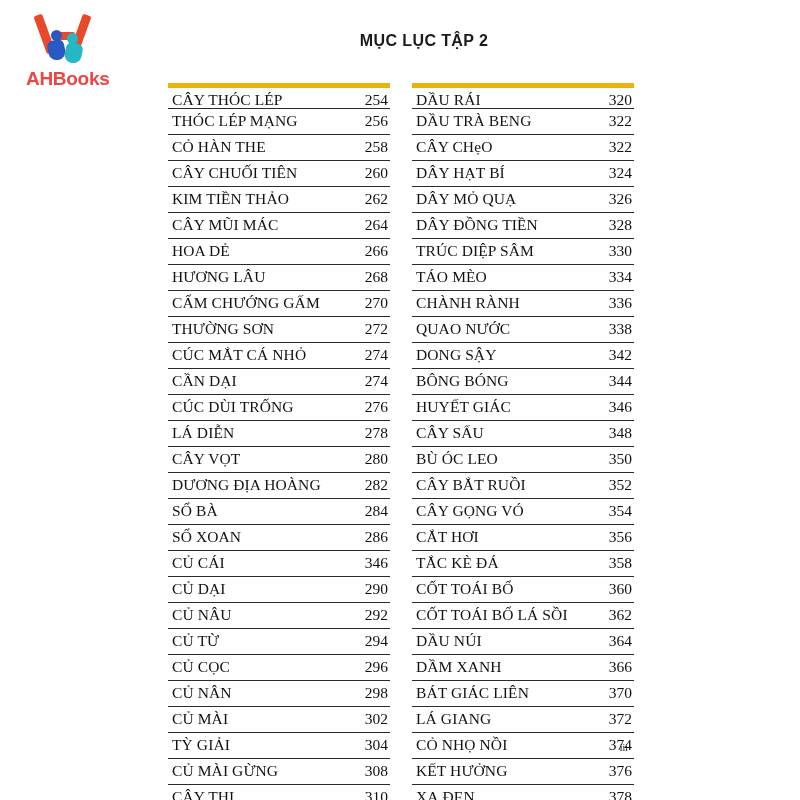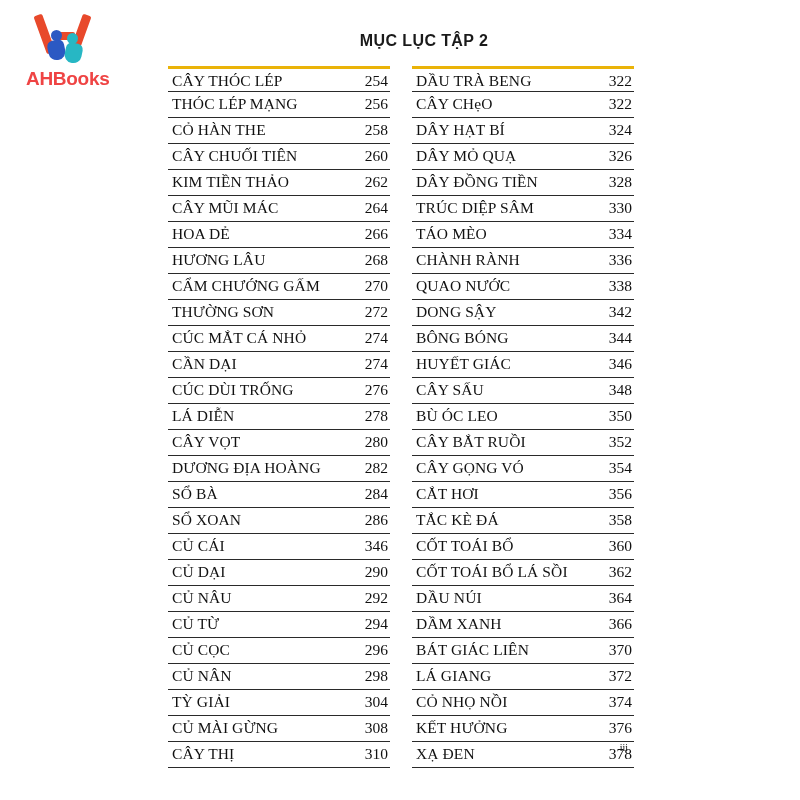--- a/index.html
+++ b/index.html
@@ -124,21 +124,22 @@
   .toc-row {
     display: flex;
     align-items: baseline;
     justify-content: space-between;
     border-bottom: 1px solid #2a2a2a;
     height: 26px;
     box-sizing: border-box;
     padding: 0 2px 0 4px;
   }
   .toc-row:first-child {
-    border-top: 3px solid #eab308;
+    border-top: 5px solid #eab308;
+    margin-top: 17px;
   }
   .entry-title {
     font-size: 15.5px;
     letter-spacing: 0.1px;
     white-space: nowrap;
     overflow: hidden;
     position: relative;
     top: 3px;
   }
   .entry-page {
@@ -267,34 +268,42 @@
       </div>
       <div class="toc-row">
         <span class="entry-title">CỦ CỌC</span>
         <span class="entry-page">296</span>
       </div>
       <div class="toc-row">
         <span class="entry-title">CỦ NÂN</span>
         <span class="entry-page">298</span>
       </div>
       <div class="toc-row">
+        <span class="entry-title">CỦ MÀI</span>
+        <span class="entry-page">302</span>
+      </div>
+      <div class="toc-row">
         <span class="entry-title">TỲ GIẢI</span>
         <span class="entry-page">304</span>
       </div>
       <div class="toc-row">
         <span class="entry-title">CỦ MÀI GỪNG</span>
         <span class="entry-page">308</span>
       </div>
       <div class="toc-row">
         <span class="entry-title">CÂY THỊ</span>
         <span class="entry-page">310</span>
       </div>
     </div>
   <div class="toc-col">
       <div class="toc-row">
+        <span class="entry-title">DẦU RÁI</span>
+        <span class="entry-page">320</span>
+      </div>
+      <div class="toc-row">
         <span class="entry-title">DẦU TRÀ BENG</span>
         <span class="entry-page">322</span>
       </div>
       <div class="toc-row">
         <span class="entry-title">CÂY CHẹO</span>
         <span class="entry-page">322</span>
       </div>
       <div class="toc-row">
         <span class="entry-title">DÂY HẠT BÍ</span>
         <span class="entry-page">324</span>

